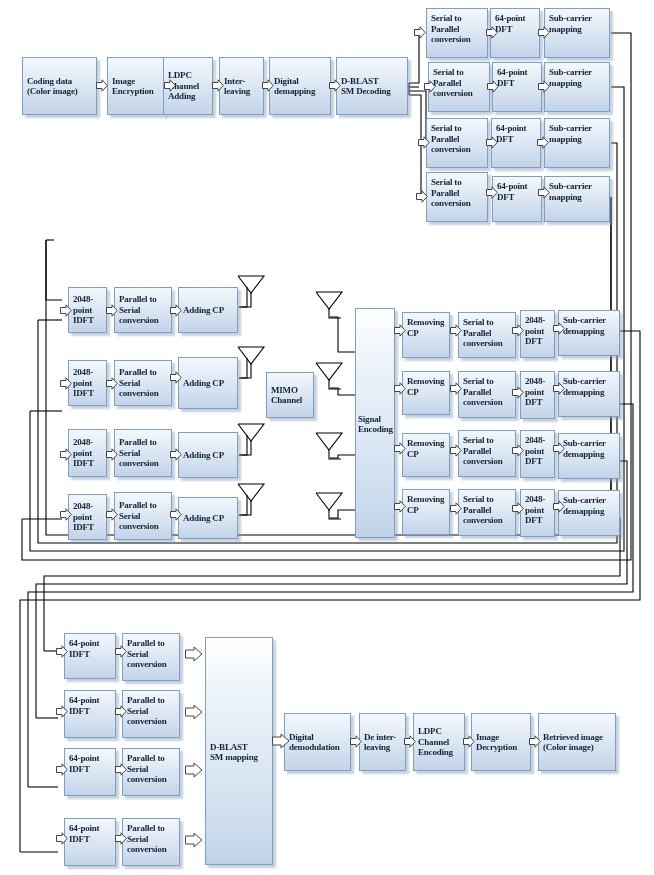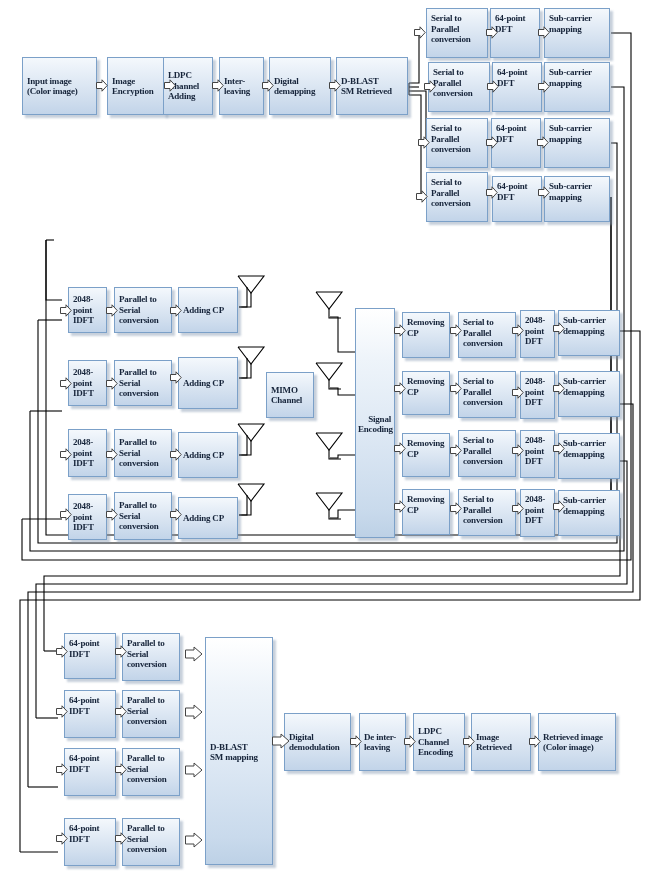--- a/index.html
+++ b/index.html
@@ -113,21 +113,21 @@
     <polyline points="620,404 633,404 633,592 28,592 28,787"></polyline>
     <polyline points="620,461 627,461 627,584 36,584 36,718"></polyline>
     <polyline points="620,518 620,518 620,576 44,576 44,651"></polyline>
     <polyline points="20,852 58,852"></polyline>
     <polyline points="28,787 58,787"></polyline>
     <polyline points="36,718 58,718"></polyline>
     <polyline points="44,651 58,651"></polyline>
   </svg>
 
   <div class="blk vcenter" style="left:22px; top:57px; width:75px; height:58px;">
-    <span>Input image</span>
+    <span>Coding data</span>
     <span>(Color image)</span>
   </div>
   <div class="conn" style="left:96px; top:79px;">
     <svg width="12" height="13" viewBox="0 0 12 13">
         <path d="M0.5 3.5 L6 3.5 L6 0.8 L11.2 6.5 L6 12.2 L6 9.5 L0.5 9.5 Z" fill="#ffffff" stroke="#444" stroke-width="1"></path>
       </svg>
   </div>
 
   <div class="blk vcenter" style="left:107px; top:57px; width:58px; height:58px;">
     <span>Image</span>
@@ -165,21 +165,21 @@
     <span>demapping</span>
   </div>
   <div class="conn" style="left:329px; top:79px;">
     <svg width="12" height="13" viewBox="0 0 12 13">
         <path d="M0.5 3.5 L6 3.5 L6 0.8 L11.2 6.5 L6 12.2 L6 9.5 L0.5 9.5 Z" fill="#ffffff" stroke="#444" stroke-width="1"></path>
       </svg>
   </div>
 
   <div class="blk vcenter" style="left:336px; top:57px; width:72px; height:58px;">
     <span>D-BLAST</span>
-    <span>SM Retrieved</span>
+    <span>SM Decoding</span>
   </div>
 
   <div class="conn" style="left:414px; top:26px;">
     <svg width="12" height="13" viewBox="0 0 12 13">
         <path d="M0.5 3.5 L6 3.5 L6 0.8 L11.2 6.5 L6 12.2 L6 9.5 L0.5 9.5 Z" fill="#ffffff" stroke="#444" stroke-width="1"></path>
       </svg>
   </div>
   <div class="blk" style="left:426px; top:8px; width:62px; height:50px;">
     <span>Serial to</span>
     <span>Parallel</span>
@@ -455,21 +455,21 @@
       <polyline points="15,21 15,30 27,30"></polyline>
     </svg>
   </div>
   <div class="ant" style="left:314px; top:489px;">
     <svg width="30" height="40" viewBox="0 0 30 40">
       <polyline points="2,4 28,4 15,21 2,4"></polyline>
       <polyline points="15,21 15,30 27,30"></polyline>
     </svg>
   </div>
 
-  <div class="blk tall" style="left:355px; top:308px; width:40px; height:230px; display:flex; flex-direction:column; justify-content:center; padding-left:2px;text-align:right;">
+  <div class="blk tall" style="left:355px; top:308px; width:40px; height:230px; display:flex; flex-direction:column; justify-content:center; padding-left:2px;">
     <span>Signal</span>
     <span>Encoding</span>
   </div>
 
   <div class="conn" style="left:394px; top:324px;">
     <svg width="12" height="13" viewBox="0 0 12 13">
         <path d="M0.5 3.5 L6 3.5 L6 0.8 L11.2 6.5 L6 12.2 L6 9.5 L0.5 9.5 Z" fill="#ffffff" stroke="#444" stroke-width="1"></path>
       </svg>
   </div>
   <div class="blk" style="left:402px; top:312px; width:48px; height:46px;">
@@ -759,21 +759,21 @@
     <span>Encoding</span>
   </div>
   <div class="conn" style="left:463px; top:735px;">
     <svg width="12" height="13" viewBox="0 0 12 13">
         <path d="M0.5 3.5 L6 3.5 L6 0.8 L11.2 6.5 L6 12.2 L6 9.5 L0.5 9.5 Z" fill="#ffffff" stroke="#444" stroke-width="1"></path>
       </svg>
   </div>
 
   <div class="blk vcenter" style="left:471px; top:713px; width:60px; height:58px;">
     <span>Image</span>
-    <span>Retrieved</span>
+    <span>Decryption</span>
   </div>
   <div class="conn" style="left:529px; top:735px;">
     <svg width="12" height="13" viewBox="0 0 12 13">
         <path d="M0.5 3.5 L6 3.5 L6 0.8 L11.2 6.5 L6 12.2 L6 9.5 L0.5 9.5 Z" fill="#ffffff" stroke="#444" stroke-width="1"></path>
       </svg>
   </div>
 
   <div class="blk vcenter" style="left:538px; top:713px; width:78px; height:58px;">
     <span>Retrieved image</span>
     <span>(Color image)</span>

